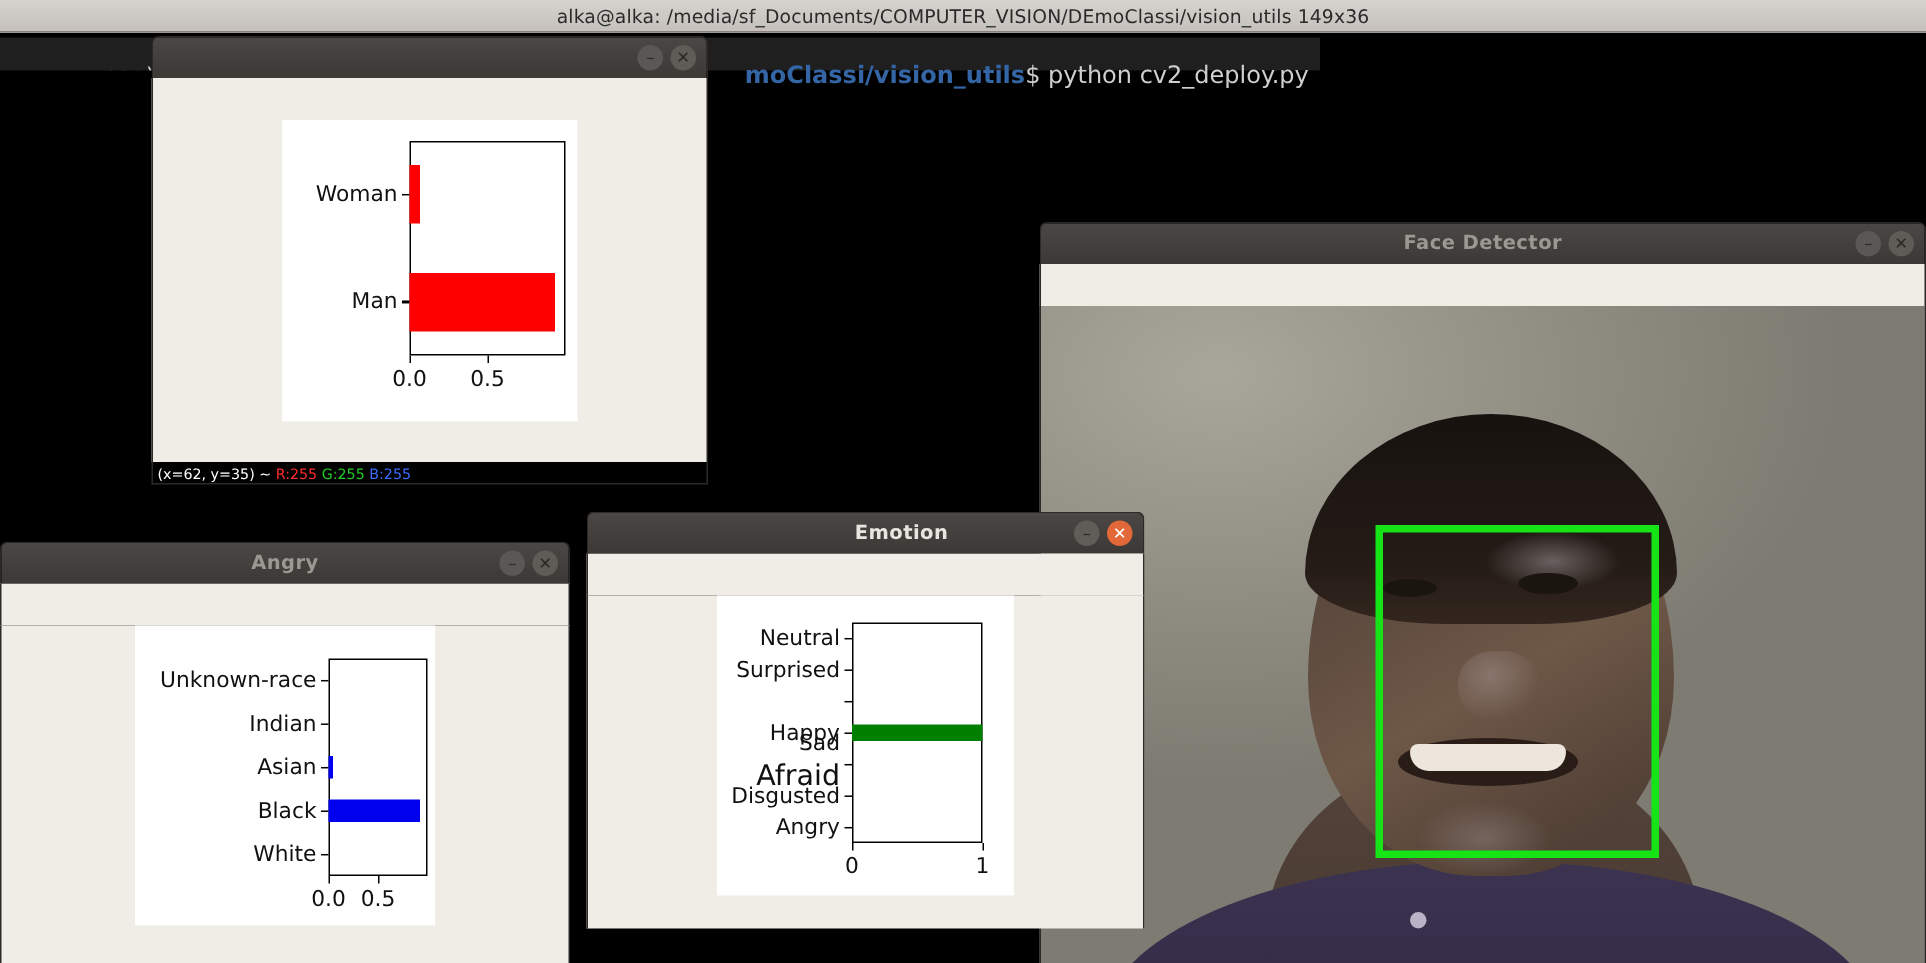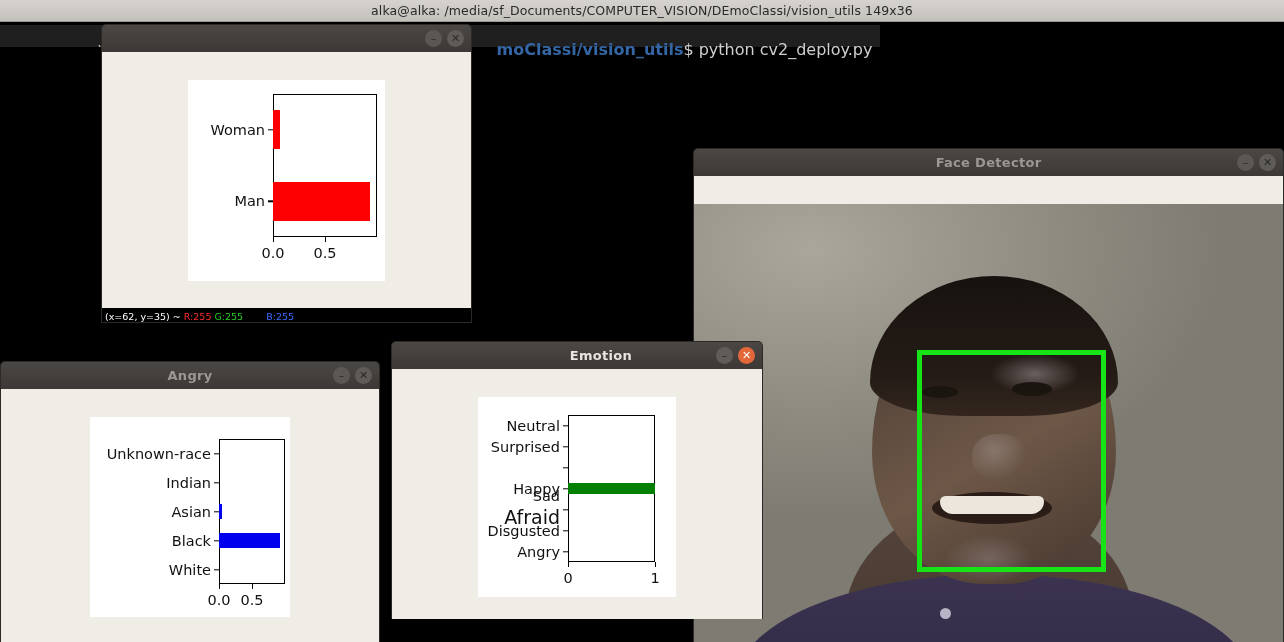--- a/index.html
+++ b/index.html
@@ -65,21 +65,21 @@
     background: #f0ece6; border-left: 1px solid #2c2a28; border-right: 1px solid #2c2a28;
     display: flex; align-items: flex-start; justify-content: center;
   }
   .canvas-white { background: #ffffff; }
   .statusbar {
     background: #000; color: #fff; height: 15px;
     font-family: "DejaVu Sans", sans-serif; font-size: 9.5px;
     display: flex; align-items: flex-end; padding-left: 3px; gap: 0px; white-space: pre;
     border-left: 1px solid #2c2a28; border-right: 1px solid #2c2a28; border-bottom:1px solid #2c2a28;
   }
-  .sb-r { color: #ff2b2b; margin-top: 48px; } .sb-g { color: #22cc22; } .sb-b { color: #3b6cff; padding-left: 20px; }
+  .sb-r { color: #ff2b2b; margin-top: 48px; } .sb-g { color: #22cc22; } .sb-b { color: #3b6cff; }
 
   
   .chart { position: relative; }
   .axes { position: absolute; border: 1.4px solid #000; background: #fff; }
   .ylabel {
     position: absolute; right: 0; transform: translateY(-50%);
     font-size: 14.5px; color: #111; font-family: "DejaVu Sans", sans-serif; white-space: nowrap;
   }
   .ytick { position: absolute; width: 5px; height: 1.4px; background: #000; transform: translateY(-50%); }
   .bar { position: absolute; }

